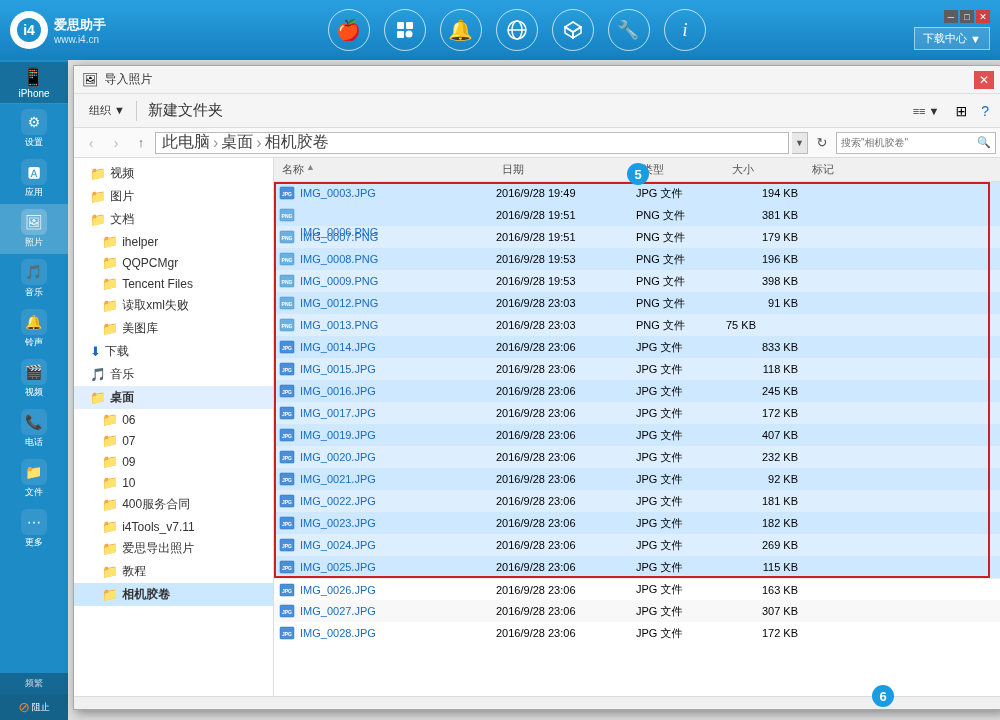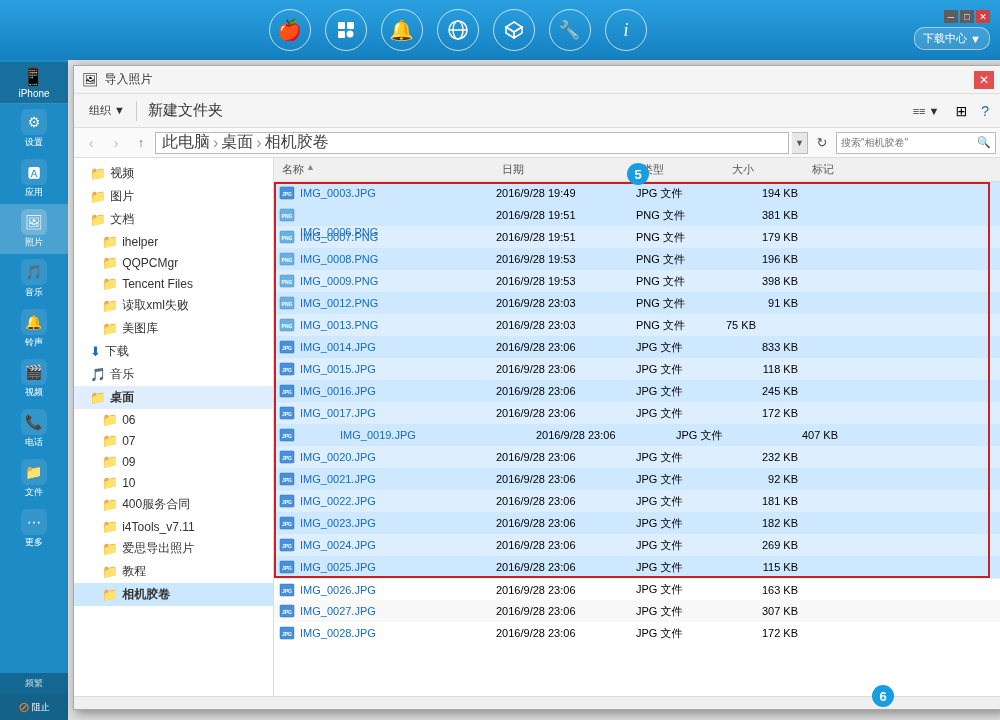--- a/index.html
+++ b/index.html
@@ -12,20 +12,32 @@
 
     .app-top-bar { display: flex; width: 1000px; height: 60px; background: linear-gradient(180deg, #2aa0e0 0%, #1580c0 100%); align-items: center; }
   </style>
 </head>
 <body>
 
 <div style="position:relative; width:1000px; height:720px; overflow:hidden;">
 
   <div class="app-top-bar" style="position:absolute; top:0; left:0; width:1000px; height:60px; background:linear-gradient(180deg,#2aa0e0,#1580c0); display:flex; align-items:center; padding:0 10px; gap:8px; z-index:1;">
 
+    <div style="display:flex;align-items:center;gap:6px;width:110px;">
+      <div style="width:38px;height:38px;background:white;border-radius:50%;display:flex;align-items:center;justify-content:center;">
+        <svg width="26" height="26" viewBox="0 0 26 26">
+          <circle cx="13" cy="13" r="12" fill="#1a90d0"></circle>
+          <text x="13" y="18" text-anchor="middle" fill="white" font-size="14" font-weight="bold">i4</text>
+        </svg>
+      </div>
+      <div style="display:flex;flex-direction:column;">
+        <span style="font-size:13px;font-weight:bold;color:white;">爱思助手</span>
+        <span style="font-size:10px;color:rgba(255,255,255,0.8);">www.i4.cn</span>
+      </div>
+    </div>
 
     <div style="display:flex;gap:14px;flex:1;justify-content:center;">
       <div style="width:42px;height:42px;border-radius:50%;border:1.5px solid rgba(255,255,255,0.7);display:flex;align-items:center;justify-content:center;cursor:pointer;color:white;font-size:20px;">🍎</div>
       <div style="width:42px;height:42px;border-radius:50%;border:1.5px solid rgba(255,255,255,0.7);display:flex;align-items:center;justify-content:center;cursor:pointer;color:white;font-size:18px;">
         <svg width="22" height="22" viewBox="0 0 22 22">
             <rect x="3" y="3" width="7" height="7" rx="1" fill="white"></rect>
             <rect x="12" y="3" width="7" height="7" rx="1" fill="white"></rect>
             <rect x="3" y="12" width="7" height="7" rx="1" fill="white"></rect>
             <circle cx="15" cy="15" r="3.5" fill="white"></circle>
           </svg>
@@ -48,21 +60,21 @@
       <div style="width:42px;height:42px;border-radius:50%;border:1.5px solid rgba(255,255,255,0.7);display:flex;align-items:center;justify-content:center;cursor:pointer;color:white;font-size:18px;">🔧</div>
       <div style="width:42px;height:42px;border-radius:50%;border:1.5px solid rgba(255,255,255,0.7);display:flex;align-items:center;justify-content:center;cursor:pointer;color:white;font-size:18px;font-style:italic;font-family:serif;">i</div>
     </div>
 
     <div style="display:flex;flex-direction:column;align-items:flex-end;gap:4px;">
       <div style="display:flex;gap:2px;">
         <div style="width:14px;height:13px;background:#5d5d5d;display:flex;align-items:center;justify-content:center;font-size:9px;color:white;cursor:pointer;">─</div>
         <div style="width:14px;height:13px;background:#5d5d5d;display:flex;align-items:center;justify-content:center;font-size:9px;color:white;cursor:pointer;">□</div>
         <div style="width:14px;height:13px;background:#d04040;display:flex;align-items:center;justify-content:center;font-size:9px;color:white;cursor:pointer;">✕</div>
       </div>
-      <div style="background:rgba(255,255,255,0.15);color:white;border:1px solid rgba(255,255,255,0.5);padding:3px 8px;border-radius:10px;cursor:pointer;font-size:11px;display:flex;align-items:center;gap:3px;">
+      <div style="background:rgba(255,255,255,0.15);color:white;border:1px solid rgba(255,255,255,0.5);padding:3px 8px;border-radius:0;cursor:pointer;font-size:11px;display:flex;align-items:center;gap:3px;">
         <span>下载中心</span>
         <span>▼</span>
       </div>
     </div>
   </div>
 
   <div style="position:absolute; top:60px; left:0; width:1000px; height:660px; display:flex;">
 
     <div style="width:68px;background:#1d8bc5;display:flex;flex-direction:column;align-items:center;padding-top:2px;overflow:hidden;">
 
@@ -412,21 +424,21 @@
                 <span style="width:80px;text-align:right;padding-right:8px;">172 KB</span>
                 <span style="flex:1;"></span>
               </div>
               <div style="display:flex;align-items:center;height:22px;font-size:11px;padding:0 4px;cursor:pointer;background:#cde8ff;">
                 <div style="width:18px;height:18px;margin-right:4px;display:flex;align-items:center;justify-content:center;flex-shrink:0;">
                     <svg width="16" height="16" viewBox="0 0 16 16">
                       <rect x="1" y="2" width="14" height="12" rx="1" fill="#4a90d9" stroke="#2a70b9" stroke-width="0.5"></rect>
                       <text x="8" y="11" text-anchor="middle" fill="white" font-size="5" font-weight="bold">JPG</text>
                     </svg>
                   </div>
-                <span style="width:196px;overflow:hidden;text-overflow:ellipsis;white-space:nowrap;color:#1a6bbf;margin-left:40px;">IMG_0019.JPG</span>
+                <span style="width:196px;overflow:hidden;text-overflow:ellipsis;white-space:nowrap;color:#1a6bbf;">IMG_0019.JPG</span>
                 <span style="width:140px;">2016/9/28 23:06</span>
                 <span style="width:90px;">JPG 文件</span>
                 <span style="width:80px;text-align:right;padding-right:8px;">407 KB</span>
                 <span style="flex:1;"></span>
               </div>
               <div style="display:flex;align-items:center;height:22px;font-size:11px;padding:0 4px;cursor:pointer;background:#ddeeff;">
                 <div style="width:18px;height:18px;margin-right:4px;display:flex;align-items:center;justify-content:center;flex-shrink:0;">
                     <svg width="16" height="16" viewBox="0 0 16 16">
                       <rect x="1" y="2" width="14" height="12" rx="1" fill="#4a90d9" stroke="#2a70b9" stroke-width="0.5"></rect>
                       <text x="8" y="11" text-anchor="middle" fill="white" font-size="5" font-weight="bold">JPG</text>

